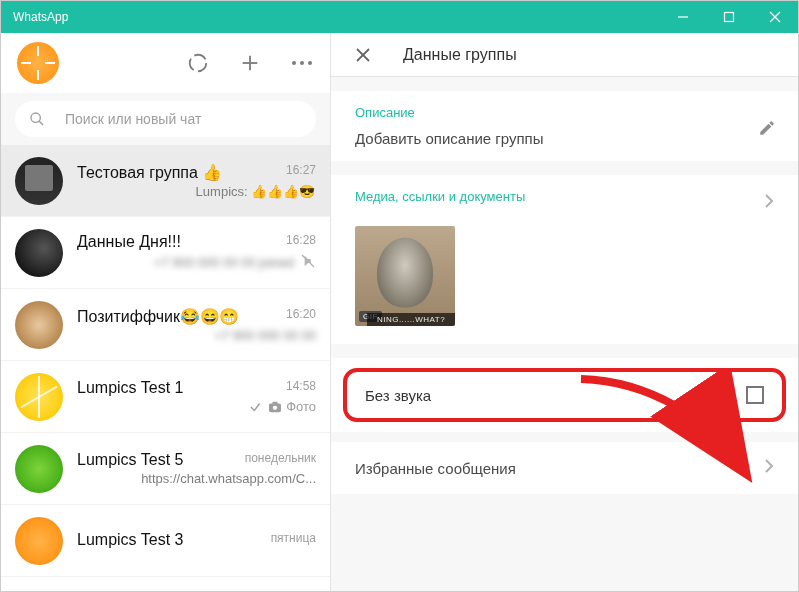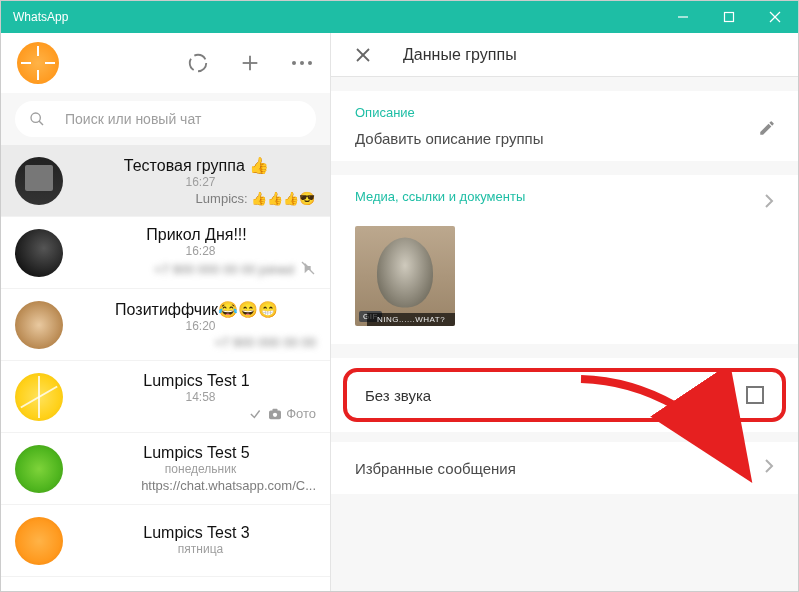--- a/index.html
+++ b/index.html
@@ -28,21 +28,21 @@
 .search-box { background:#fff; border-radius:18px; height:36px; display:flex; align-items:center; padding:0 14px; color:#9e9e9e; }
 .search-box svg { margin-right:20px; flex:0 0 auto; }
 .search-input { border:none; outline:none; font-size:14px; color:#4a4a4a; flex:1; background:transparent; }
 .search-input::placeholder { color:#9e9e9e; }
 
 .chat-list { flex:1; overflow:hidden; }
 .chat-item { display:flex; align-items:center; padding:10px 14px; border-bottom:1px solid #f2f2f2; cursor:pointer; height:72px; }
 .chat-item.selected { background:#ebebeb; }
 .chat-avatar { width:48px; height:48px; border-radius:50%; background:#ccc; flex:0 0 auto; margin-right:14px; background-size:cover; background-position:center; }
 .chat-body { flex:1; min-width:0; }
-.chat-top { display:flex; justify-content:space-between; align-items:center;flex-direction:column; }
+.chat-top { display:flex; justify-content:space-between; align-items:flex-start; }
 .chat-name { font-size:16px; color:#111; white-space:nowrap; overflow:hidden; text-overflow:ellipsis; }
 .chat-time { font-size:12px; color:#9e9e9e; margin-left:8px; flex:0 0 auto; }
 .chat-bottom { display:flex; justify-content:flex-end; align-items:center; margin-top:2px; }
 .chat-preview { font-size:13px; color:#7d7d7d; white-space:nowrap; overflow:hidden; text-overflow:ellipsis; }
 .chat-preview.blurred { filter:blur(3px); }
 .mute-icon { color:#b3b3b3; flex:0 0 auto; margin-left:6px; }
 
 
 .av-monitor { background:linear-gradient(#222,#333); position:relative; }
 .av-monitor::after { content:""; position:absolute; inset:8px 10px 14px 10px; background:#777; border-radius:2px; }
@@ -156,21 +156,21 @@
             </div>
             <div class="chat-bottom">
               <div class="chat-preview">Lumpics: 👍👍👍😎</div>
             </div>
           </div>
         </div>
         <div class="chat-item">
           <div class="chat-avatar av-dark"></div>
           <div class="chat-body">
             <div class="chat-top">
-              <div class="chat-name">Прикол Дня!!!</div>
+              <div class="chat-name">Данные Дня!!!</div>
               <div class="chat-time">16:28</div>
             </div>
             <div class="chat-bottom">
               <div class="chat-preview blurred">+7 900 000 00 00 joined</div>
               <span class="mute-icon"><svg width="16" height="16" viewBox="0 0 24 24" fill="currentColor">
                   <path d="M16 9v6h-4l-5 5V4l5 5h4z"></path>
                   <line x1="3" y1="3" x2="21" y2="21" stroke="currentColor" stroke-width="2"></line>
                 </svg></span>
             </div>
           </div>

